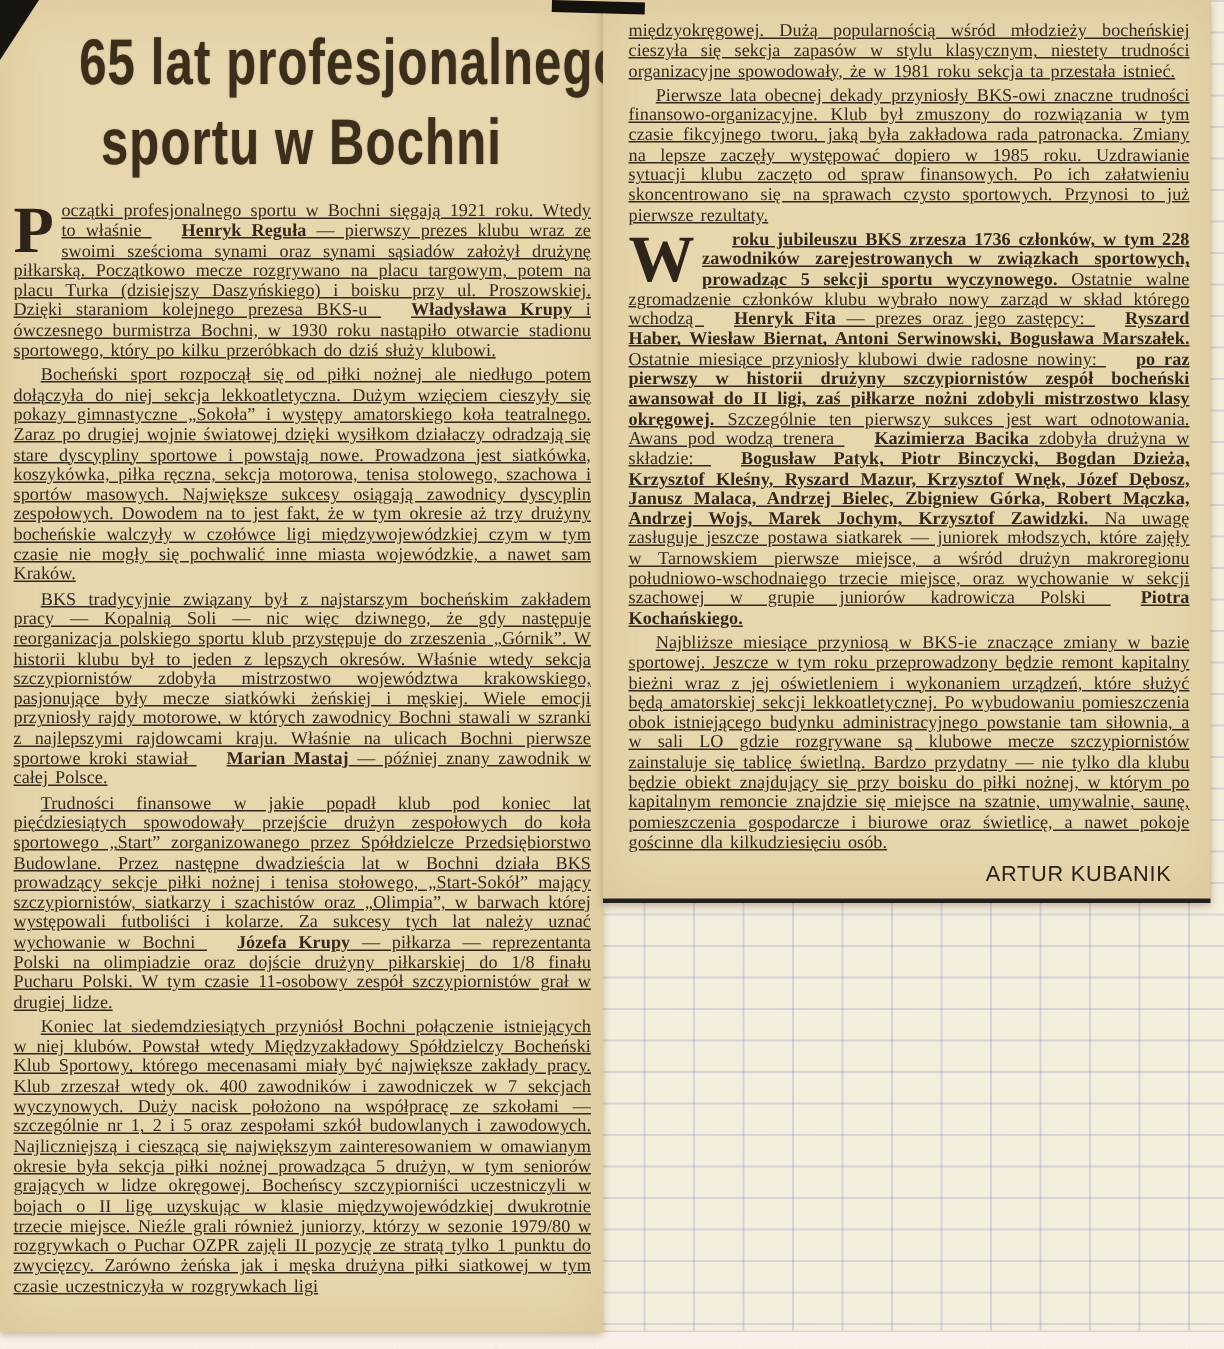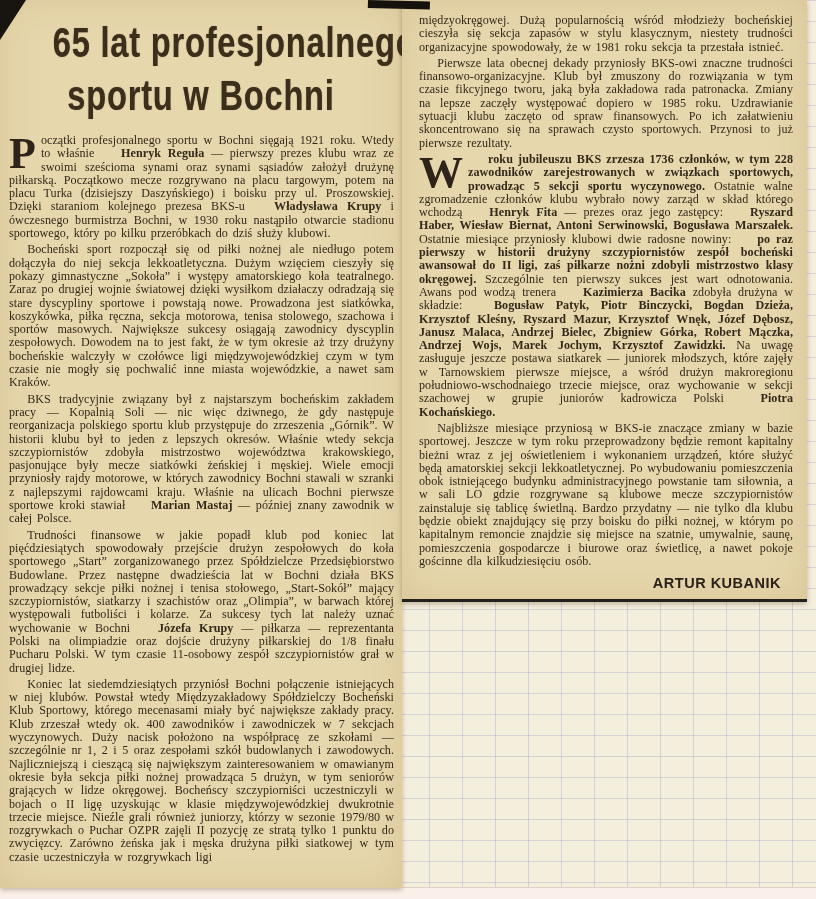--- a/index.html
+++ b/index.html
@@ -45,31 +45,31 @@
     display:block;white-space:nowrap;font-size:43px;line-height:53px;
     transform:scaleX(.76);letter-spacing:1px;
     text-shadow:0 0 1px rgba(59,47,28,.6);
   }
   .coltext{
     text-align:justify;font-size:12.1px;line-height:13.3px;
     word-spacing:1.6px;letter-spacing:.05px;
   }
   .clip-left .coltext{padding:2px 8px 0 9px;}
   .clip-right .coltext{padding:14px 14px 0 17px;}
-  .coltext p{margin:0 0 3px 0;text-indent:1.5em;}
+  .coltext p{margin:0 0 3px 0;text-indent:1.5em;text-decoration:underline;}
   .coltext p.noindent{text-indent:0;}
   .coltext p.hascap{text-indent:0;}
   .b{font-weight:700;padding-left:20px;}
   .dropcap{
     float:left;font-weight:700;color:#2e241a;
     font-size:44px;line-height:36px;padding:2px 5px 0 0;
     font-family:"Liberation Serif", serif;
   }
   .byline{
-    font-family:"Liberation Sans", sans-serif;font-weight:700;
+    font-family:"Liberation Sans", sans-serif;font-weight:400;
     text-align:right;font-size:14.5px;letter-spacing:.5px;
     padding:4px 26px 0 0;color:#2a2218;
   }
 </style>
 </head>
 <body>
 
 <div class="scrapbook"></div>
 <div class="bottom-strip"></div>
 

